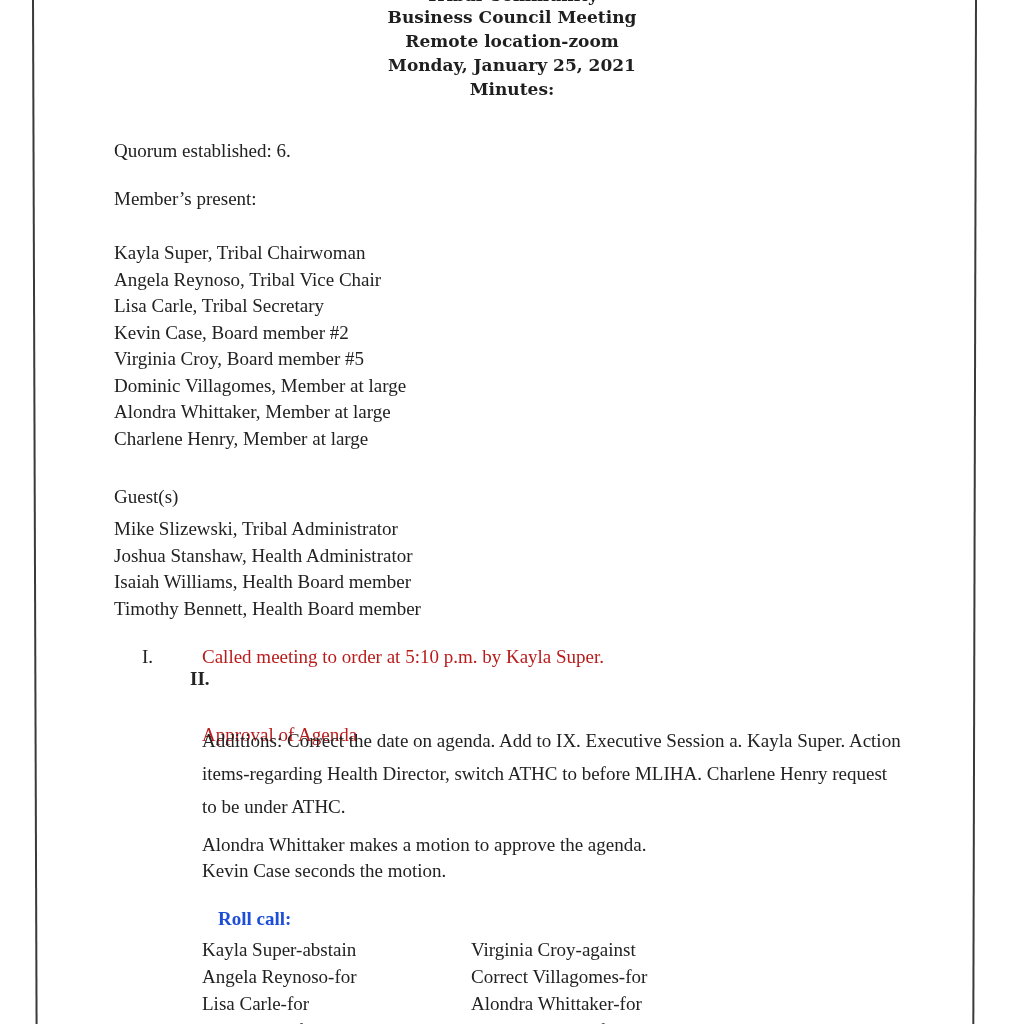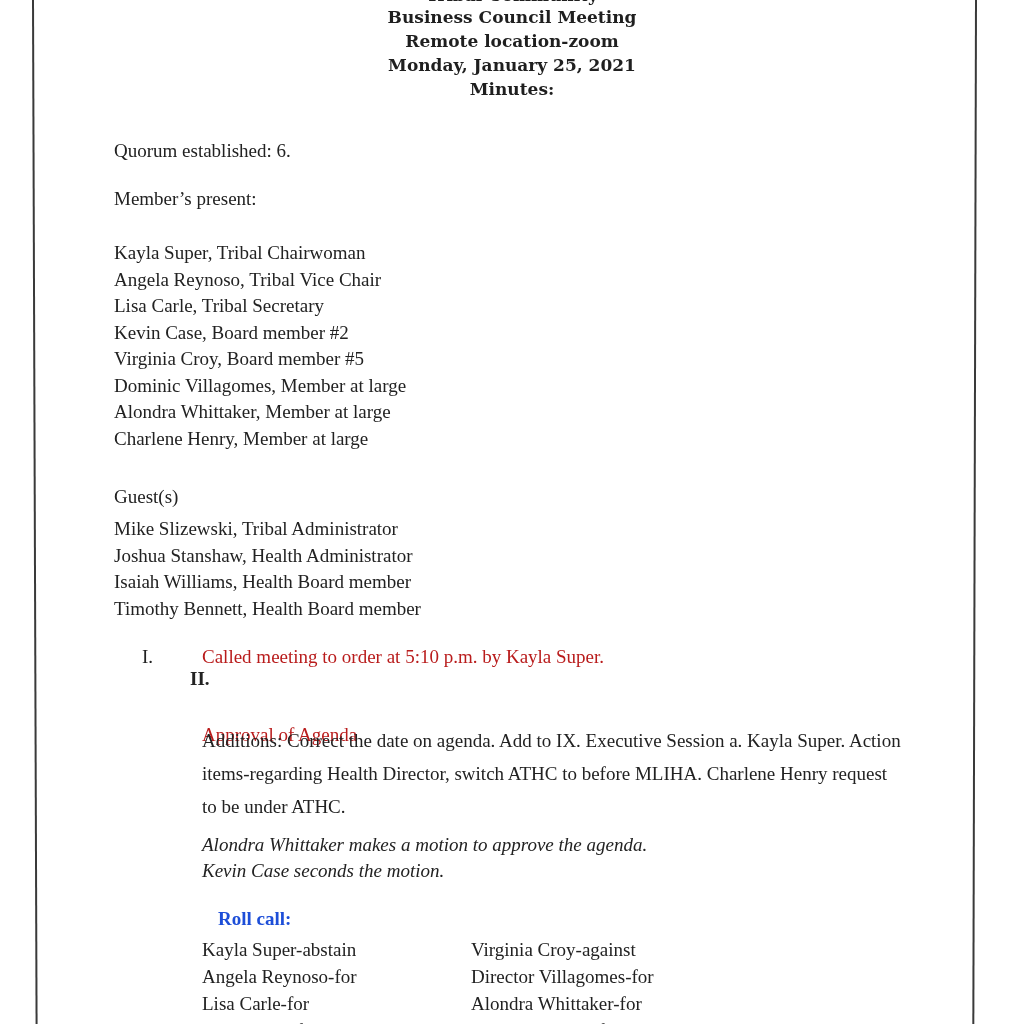--- a/index.html
+++ b/index.html
@@ -96,21 +96,20 @@
     }
     .motion {
       position: absolute;
       left: 202px;
       top: 832px;
       font-family: "Liberation Serif", "DejaVu Serif", serif;
       font-size: 19px;
       line-height: 26px;
       color: #222;
       white-space: nowrap;
-      font-style: italic;
     }
     .motion .row { display: block; }
 
     .rollcall-heading {
       position: absolute;
       left: 202px;
       top: 908px;
       font-family: "Liberation Serif", "DejaVu Serif", serif;
       font-size: 19px;
       font-weight: bold;
@@ -190,18 +189,18 @@
 
   <div class="rollcall rollcall-left">
     <span class="row">Kayla Super-abstain</span>
     <span class="row">Angela Reynoso-for</span>
     <span class="row">Lisa Carle-for</span>
     <span class="row">Kevin Case-for</span>
   </div>
 
   <div class="rollcall rollcall-right">
     <span class="row">Virginia Croy-against</span>
-    <span class="row">Director Villagomes-for</span>
+    <span class="row">Correct Villagomes-for</span>
     <span class="row">Alondra Whittaker-for</span>
     <span class="row">Charlene Henry-for</span>
   </div>
 
 </div>
 
 </body></html>

